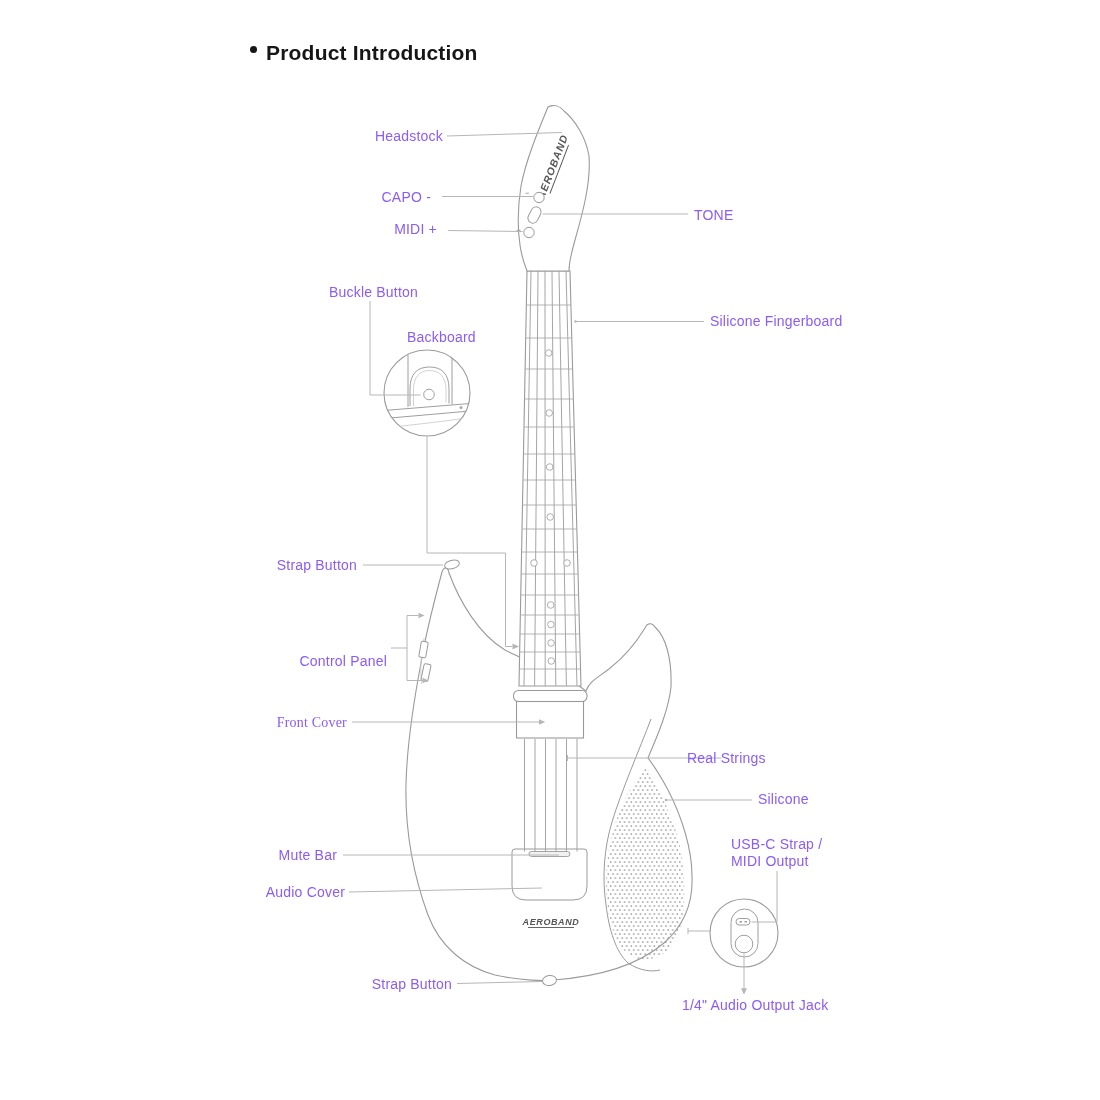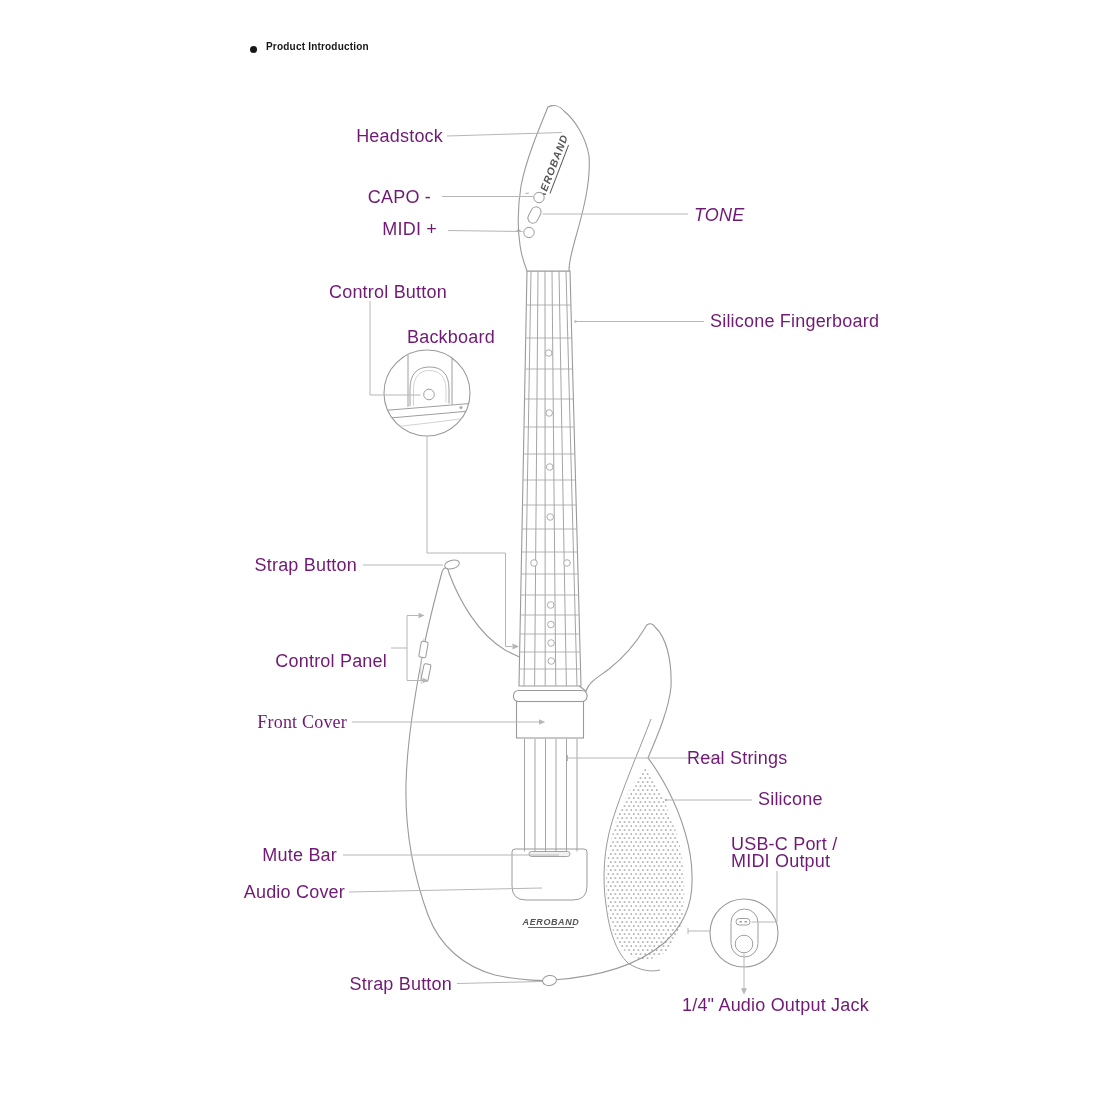--- a/index.html
+++ b/index.html
@@ -3,25 +3,25 @@
 <meta charset="utf-8">
 <style>
   html,body { margin:0; padding:0; background:#fff; }
   #app {
     position:relative; width:1100px; height:1100px; background:#fff;
     font-family:"Liberation Sans", sans-serif; overflow:hidden;
   }
   #diagram-svg { position:absolute; left:0; top:0; }
   .title {
     position:absolute; left:250px; top:41px; display:flex; align-items:flex-start; gap:9px;
-    font-size:10px; font-weight:bold; color:#161616; letter-spacing:.2px;
+    font-size:21px; font-weight:bold; color:#161616; letter-spacing:.2px;
   }
   .bullet { width:7px; height:7px; border-radius:50%; background:#161616; margin-top:5px; flex:0 0 auto; }
   .label {
-    position:absolute; font-size:18px; color:#701a75; white-space:nowrap; letter-spacing:.2px;
+    position:absolute; font-size:14px; color:#8b5cf6; white-space:nowrap; letter-spacing:.2px;
     line-height:17px;
   }
   .label.r { text-align:right; }
   svg text.logo { font-family:"Liberation Sans", sans-serif; font-style:italic; font-weight:bold; fill:#555; }
 </style>
 </head>
 <body>
 
 <div id="app">
 
@@ -219,31 +219,31 @@
         <path d="M422.5,677.8 L428.5,680.5 L422.5,683.2 Z"></path>
         <path d="M539,719.2 L545.3,722 L539,724.8 Z"></path>
         <path d="M741,988.3 L744,994.5 L747,988.3 Z"></path>
       </g>
     </g>
   </svg>
 
   <div class="label r" style="right:657px; top:128px;">Headstock</div>
   <div class="label r" style="right:669px; top:189px;">CAPO -</div>
   <div class="label r" style="right:663px; top:221px;">MIDI +</div>
-  <div class="label" style="left:694px;  top:207px;font-style:italic;">TONE</div>
-  <div class="label" style="left:329px;  top:284px;">Control Button</div>
+  <div class="label" style="left:694px;  top:207px;">TONE</div>
+  <div class="label" style="left:329px;  top:284px;">Buckle Button</div>
   <div class="label" style="left:399px;  top:329px;margin-left:8px;">Backboard</div>
   <div class="label" style="left:710px;  top:313px;">Silicone Fingerboard</div>
   <div class="label r" style="right:743px; top:557px;">Strap Button</div>
   <div class="label r" style="right:713px; top:639px;margin-top:14px;">Control Panel</div>
   <div class="label r" style="right:753px; top:714px;font-family:Liberation Serif, serif;">Front Cover</div>
   <div class="label" style="left:687px;  top:750px;">Real Strings</div>
   <div class="label" style="left:758px;  top:791px;">Silicone</div>
   <div class="label" style="left:731px;  top:836px;">
-    <div>USB-C Port /</div>
+    <div>USB-C Strap /</div>
     <div>MIDI Output</div>
   </div>
   <div class="label r" style="right:763px; top:847px;">Mute Bar</div>
   <div class="label r" style="right:755px; top:884px;">Audio Cover</div>
   <div class="label r" style="right:648px; top:976px;">Strap Button</div>
   <div class="label" style="left:682px;  top:997px;">1/4" Audio Output Jack</div>
 
 </div>
 
 </body></html>

